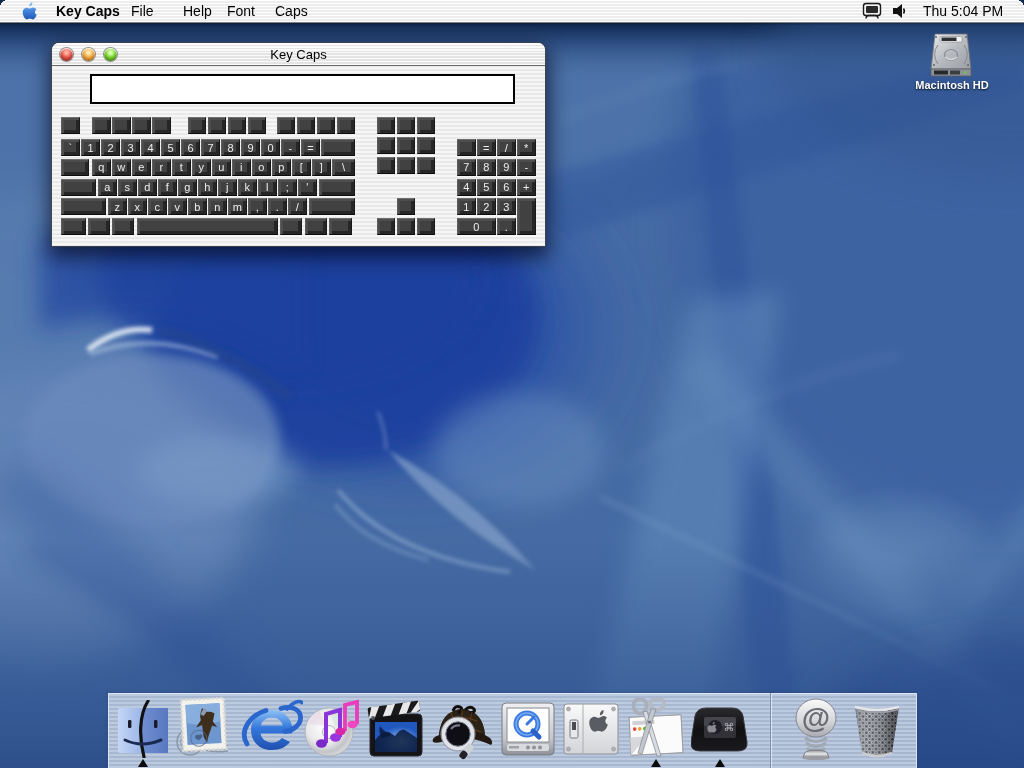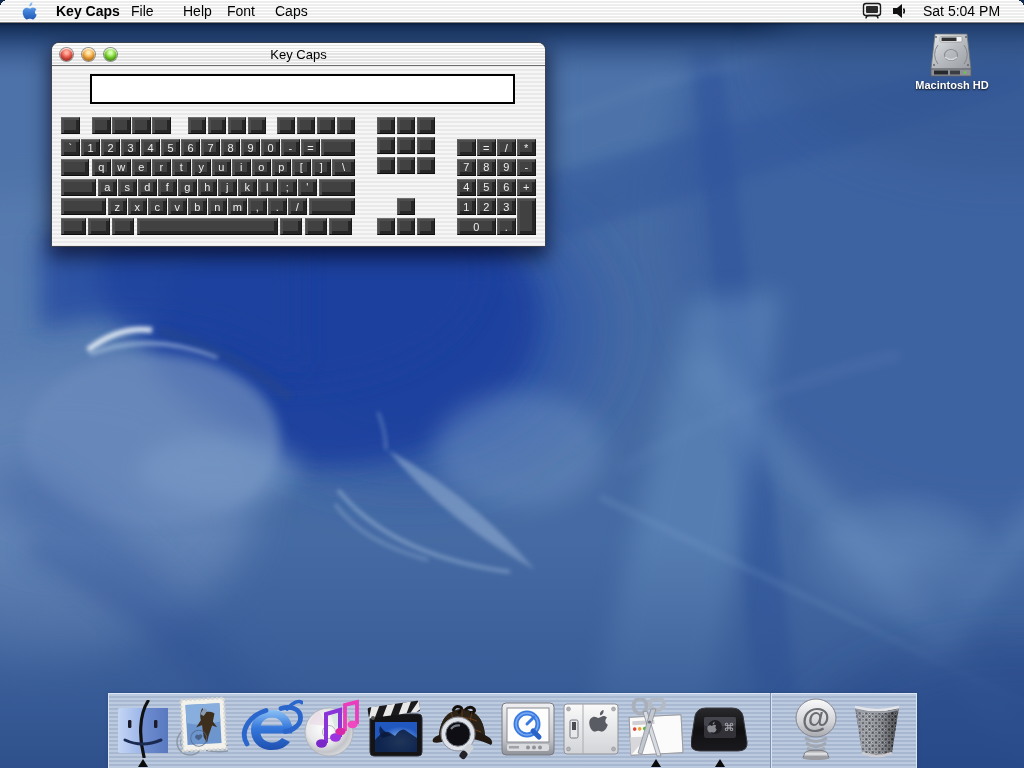--- a/index.html
+++ b/index.html
@@ -151,21 +151,21 @@
  <span class="mi" style="left:275px">Caps</span>
  <svg class="mi" style="left:861px;top:0" width="22" height="22" viewBox="0 0 22 22">
   <rect x="2.5" y="3.5" width="17" height="12" rx="2.5" fill="none" stroke="#1a1a1a" stroke-width="1.4"></rect>
   <rect x="5" y="6" width="12" height="7" rx="1" fill="#2a2a2a"></rect>
   <path d="M5 18.5 q0-3 3-3 h6 q3 0 3 3" fill="none" stroke="#1a1a1a" stroke-width="1.4"></path>
  </svg>
  <svg class="mi" style="left:890px;top:0" width="18" height="22" viewBox="0 0 18 22">
   <path fill="#111" d="M3 8 h4 L12 4 v14 L7 14 H3 z"></path>
   <path d="M13.5 8.5 q1.7 2.5 0 5" fill="none" stroke="#111" stroke-width="1.5"></path>
  </svg>
- <span class="mi" style="left:923px;font-size:14px">Sat 5:04 PM</span>
+ <span class="mi" style="left:923px;font-size:14px">Thu 5:04 PM</span>
  <div id="mcorner-l"></div>
     <div id="mcorner-r"></div>
 </div>
 
 <div id="win">
  <div id="titlebar">
       <div id="title">Key Caps</div>
     </div>
  <div id="tfield"></div>
 <div class="k" style="left:9.0px;top:74.0px;width:18.5px;height:17.0px"></div>

